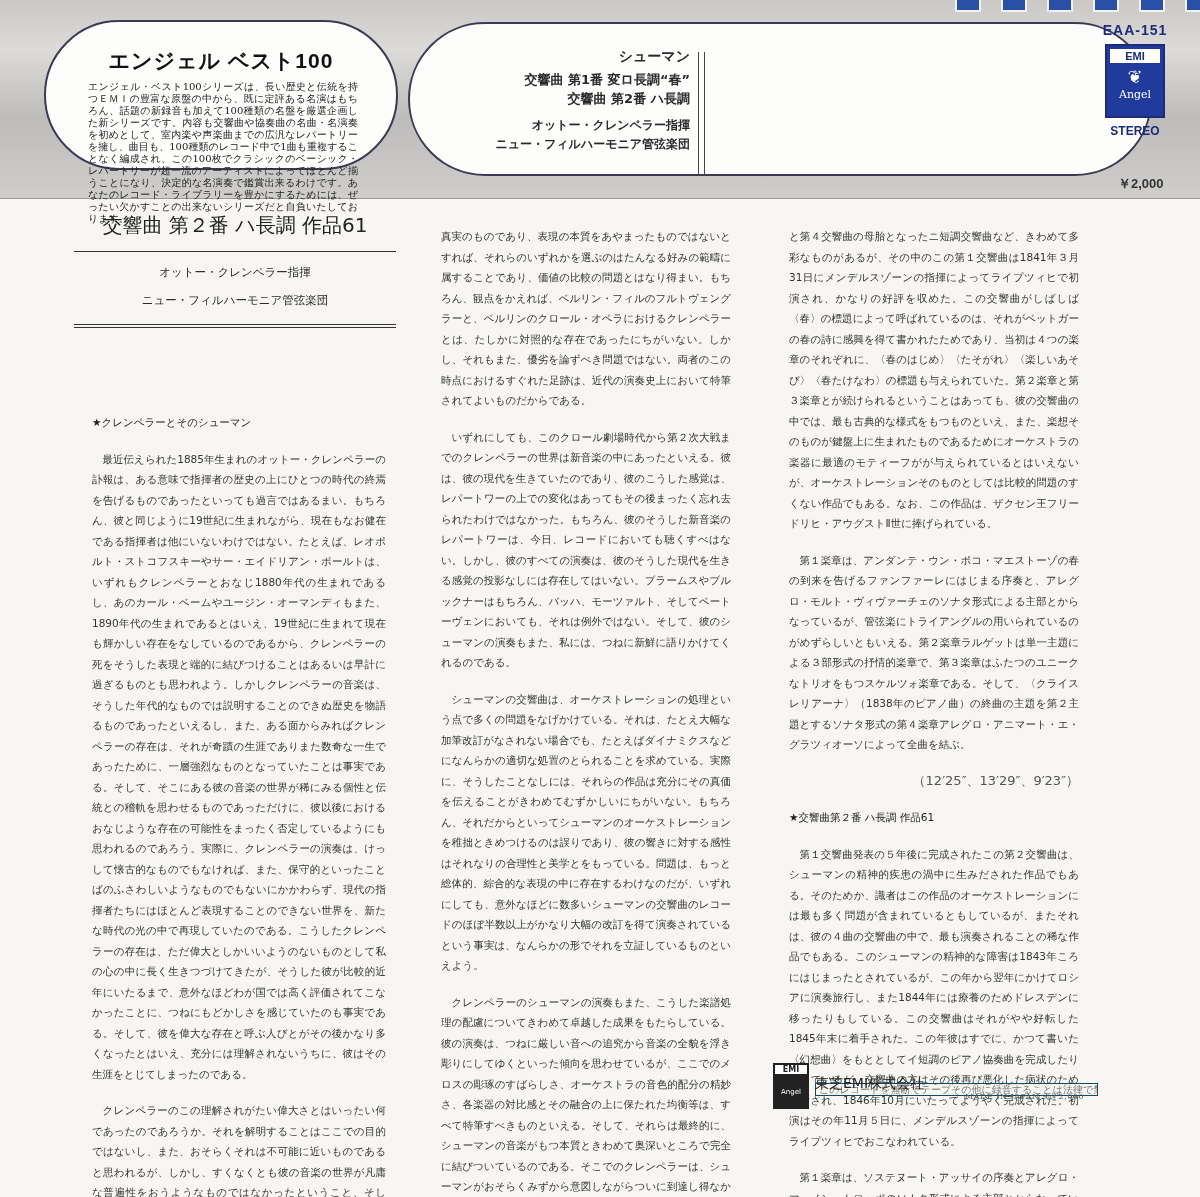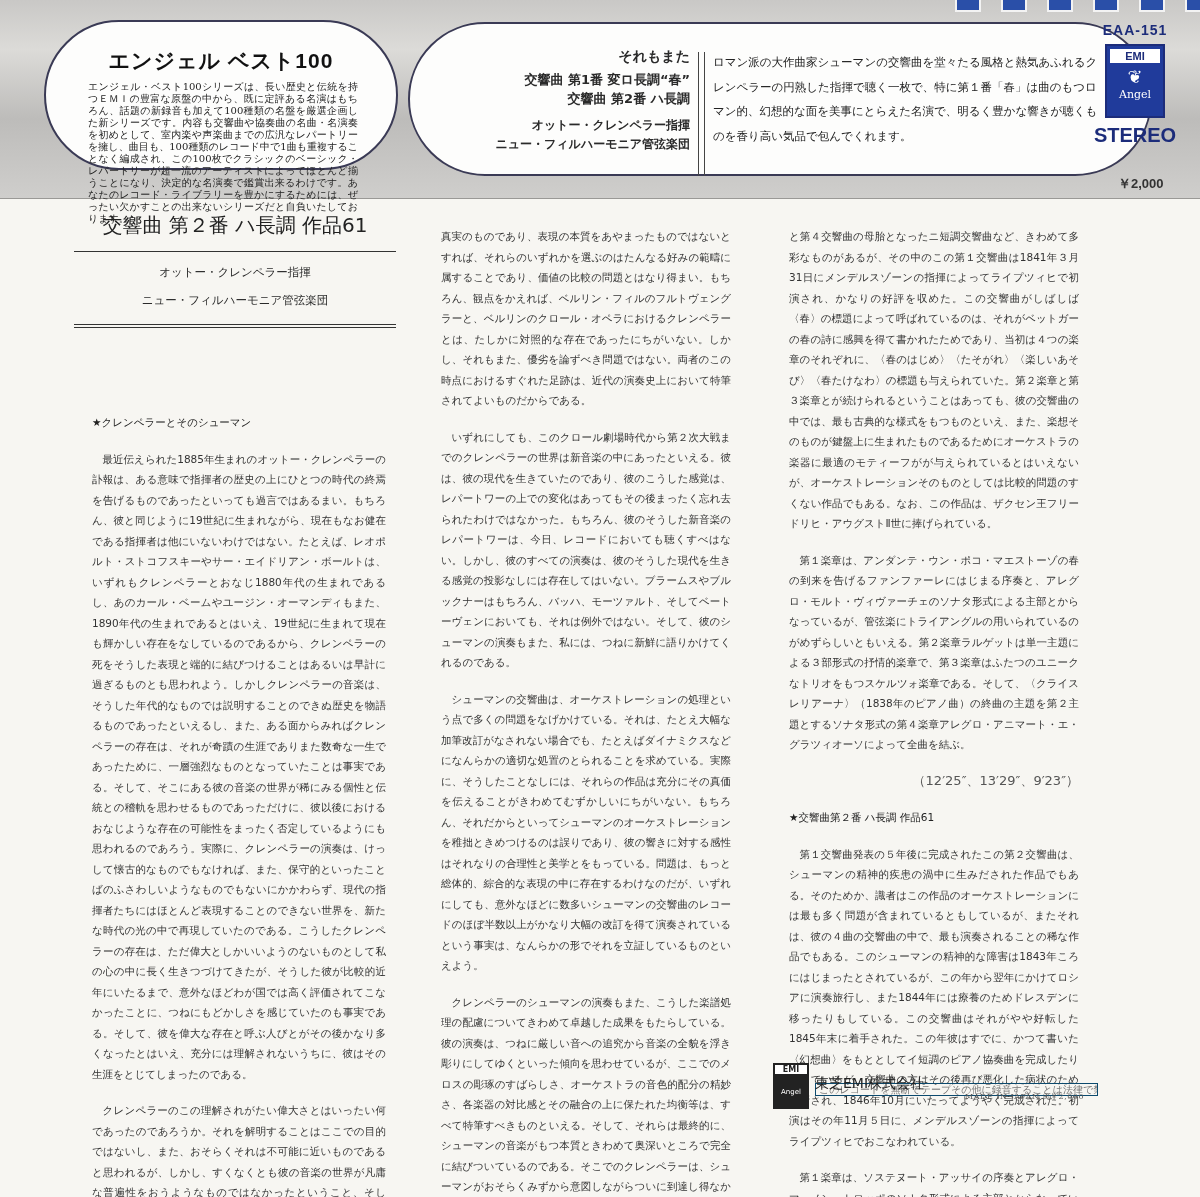--- a/index.html
+++ b/index.html
@@ -47,21 +47,21 @@
     font-family:"DejaVu Serif", serif; font-size:11.5px; line-height:24.5px; color:#222;
   }
   .catalog { position:absolute; left:1090px; top:22px; width:90px; text-align:center; }
   .cat-num { font-weight:bold; font-size:14px; color:#1c2c7a; letter-spacing:1px;
     font-family:"Liberation Sans", sans-serif; }
   .emi-logo { width:56px; height:70px; margin:6px auto 0; border:2px solid #1c2c7a; background:#203b9b; }
   .emi-logo .emi-top { background:#fff; color:#1c2c7a; font-weight:bold; font-size:11px;
     margin:3px; padding:1px 0; font-family:"Liberation Sans", sans-serif; }
   .emi-logo .angel-fig { color:#fff; font-size:18px; line-height:22px; }
   .emi-logo .angel-word { color:#fff; font-size:11px; font-family:"DejaVu Serif", serif; }
-  .stereo { font-weight:bold; font-size:20px; color:#1c2c7a; margin-top:6px;
+  .stereo { font-weight:bold; font-size:12px; color:#1c2c7a; margin-top:6px;
     font-family:"Liberation Sans", sans-serif; }
   .price { position:absolute; left:1118px; top:175px; font-size:13px; font-weight:bold; color:#333;
     font-family:"Liberation Sans", sans-serif; }
 
   
   .head-block { position:absolute; left:70px; top:212px; width:330px; text-align:center; }
   .head-title { font-size:20px; color:#222; margin-bottom:12px; }
   .rule { border-top:1.5px solid #333; margin:0 4px; }
   .rule.double { border-top:1px solid #333; border-bottom:1px solid #333; height:2px; }
   .head-perf { font-size:11.5px; line-height:28px; padding:6px 0 10px; }
@@ -103,28 +103,27 @@
     <div class="obi-sq"></div>
   </div>
 
   <div class="pill pill-left">
     <div class="best-title">エンジェル ベスト100</div>
     <div class="best-body">エンジェル・ベスト100シリーズは、長い歴史と伝統を持つＥＭＩの豊富な原盤の中から、既に定評ある名演はもちろん、話題の新録音も加えて100種類の名盤を厳選企画した新シリーズです。内容も交響曲や協奏曲の名曲・名演奏を初めとして、室内楽や声楽曲までの広汎なレパートリーを擁し、曲目も、100種類のレコード中で1曲も重複することなく編成され、この100枚でクラシックのベーシック・レパートリーが超一流のアーティストによってほとんど揃うことになり、決定的な名演奏で鑑賞出来るわけです。あなたのレコード・ライブラリーを豊かにするためには、ぜったい欠かすことの出来ないシリーズだと自負いたしております。</div>
   </div>
 
   <div class="pill pill-right">
     <div class="album-info">
-      <div class="composer">それもまた</div>
+      <div class="composer">シューマン</div>
       <div class="work">交響曲 第1番 変ロ長調“春”</div>
       <div class="work">交響曲 第2番 ハ長調</div>
       <div class="perf">オットー・クレンペラー指揮</div>
       <div class="perf" style="margin-top:0">ニュー・フィルハーモニア管弦楽団</div>
     </div>
     <div class="divider-v"></div>
-    <div class="blurb">ロマン派の大作曲家シューマンの交響曲を堂々たる風格と熱気あふれるクレンペラーの円熟した指揮で聴く一枚で、特に第１番「春」は曲のもつロマン的、幻想的な面を美事にとらえた名演で、明るく豊かな響きが聴くものを香り高い気品で包んでくれます。</div>
   </div>
 
   <div class="catalog">
     <div class="cat-num">EAA-151</div>
     <div class="emi-logo">
       <div class="emi-top">EMI</div>
       <div class="angel-fig">❦</div>
       <div class="angel-word">Angel</div>
     </div>
     <div class="stereo">STEREO</div>

